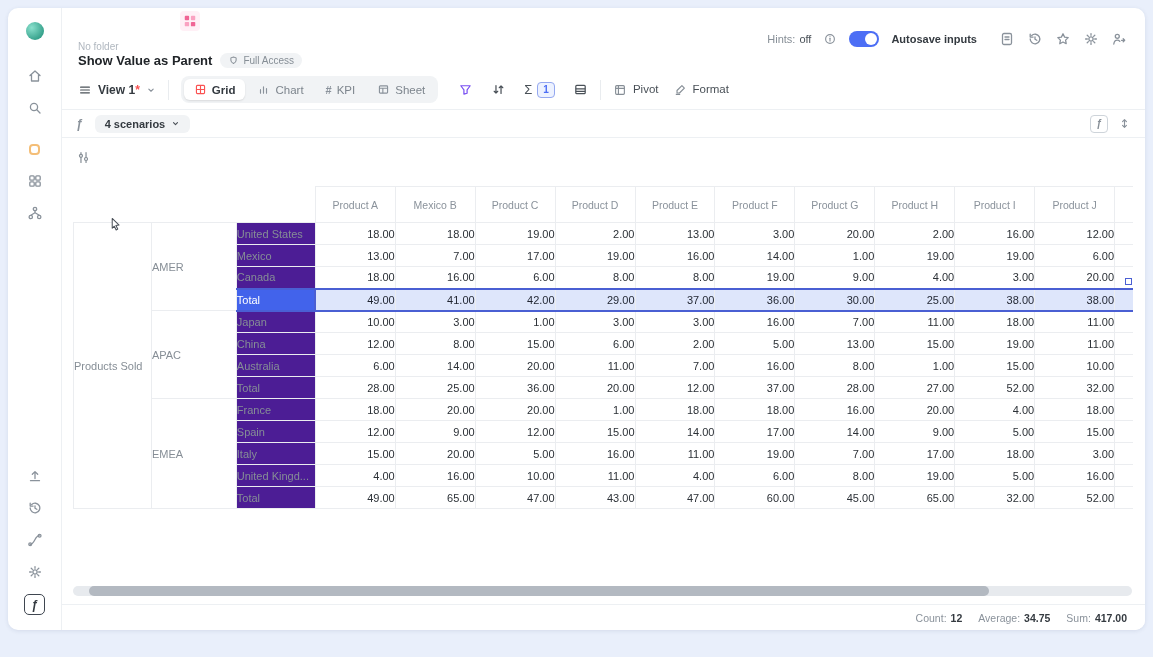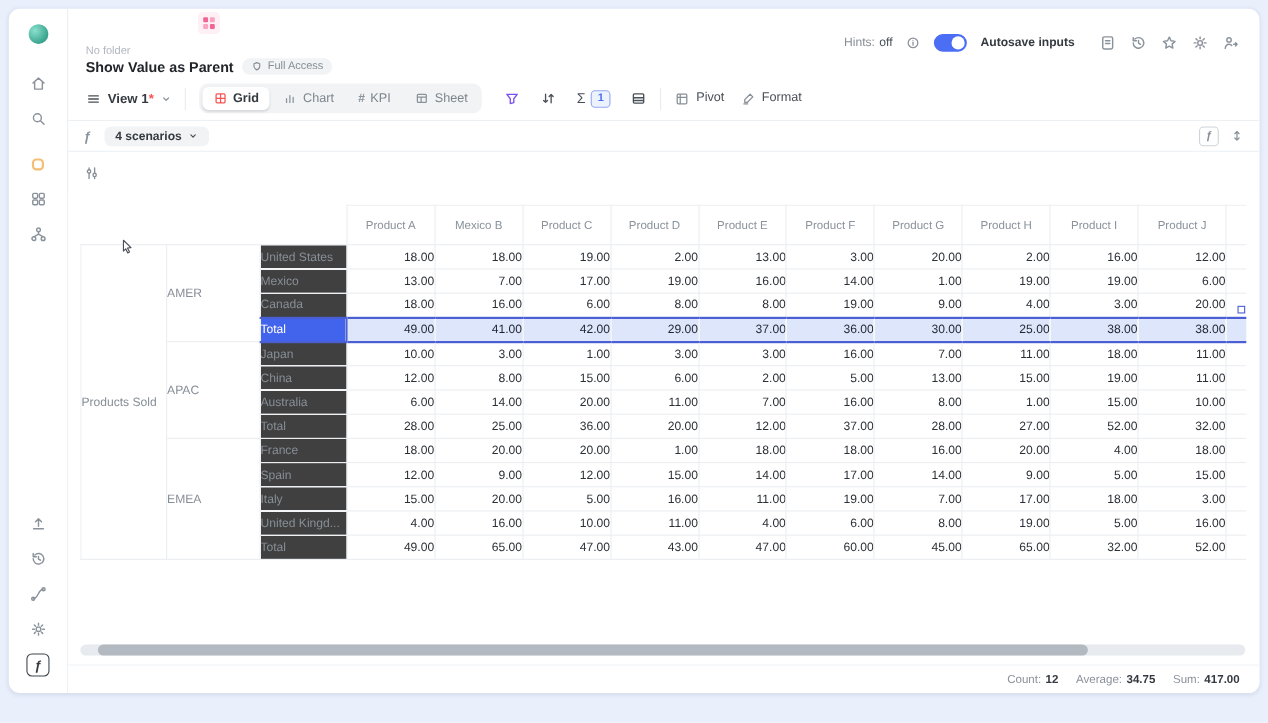--- a/index.html
+++ b/index.html
@@ -84,21 +84,21 @@
   
   .grid-area { flex:1; position:relative; padding:10px 12px 0 11px; overflow:hidden; background:#fff; }
   .grid-viewport { position:relative; overflow:hidden; }
   .grid-table { border-collapse:collapse; table-layout:fixed; min-width:1122px; font-size:11px; }
   .grid-table th, .grid-table td { border:1px solid #ebedf0; }
   th.spacer { border:none; }
   .col-h { height:36px; color:#8a929b; font-weight:400; font-size:10.5px; text-align:center; padding:0 2px;
            white-space:nowrap; overflow:hidden; background:#fff; }
   .grid-table td { height:22px; padding:0; overflow:hidden; }
   .measure-cell, .group-cell { color:#868e96; padding:0 8px; vertical-align:middle; background:#fff; }
-  .label-cell { color:#868e96; padding:0 8px; white-space:nowrap; background:#404040; }
+  .label-cell { color:#868e96; padding:0 8px; white-space:nowrap; background:#4c1d95; }
   .num { text-align:right; padding:0 8px; color:#2b3036; white-space:nowrap; background:#fff; }
   tr.selected-row .num { background:#dee6fb; border-top:2px solid #4a5fd3; border-bottom:2px solid #4a5fd3; color:#1f2430; }
   tr.selected-row .num.first { border-left:2px solid #4a5fd3; }
   tr.selected-row .sel-label { background:#4263eb; color:#fff; border-top:2px solid #4a5fd3; border-bottom:2px solid #4a5fd3; }
   .fill-handle { position:absolute; width:7px; height:7px; background:#fff; border:1.5px solid #4a5fd3; top:92px; right:1px; }
   .cursor { position:absolute; left:46px; top:40px; pointer-events:none; }
   .h-scrollbar { position:absolute; left:11px; right:13px; bottom:8px; height:10px; background:#e7eaee; border-radius:5px; cursor:pointer; }
   .h-scrollbar .thumb { position:absolute; left:1.5%; top:0; height:10px; width:85%; background:#b3b9c1; border-radius:5px; cursor:grab; }
 
   .status-bar { height:26px; border-top:1px solid #edf0f3; display:flex; align-items:center;

